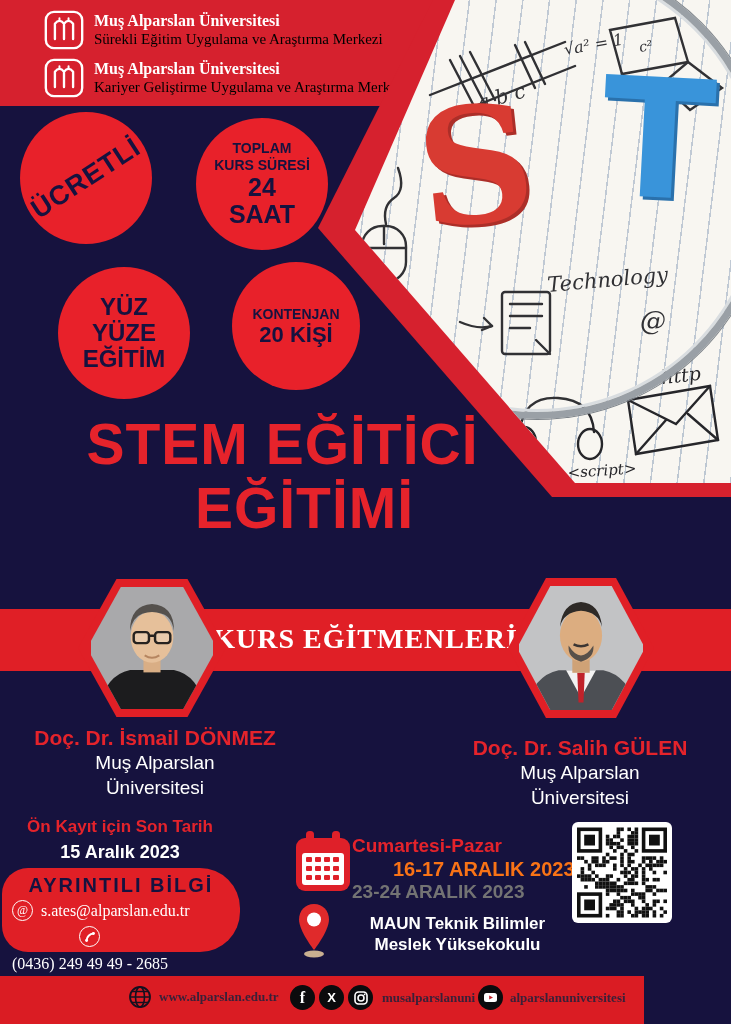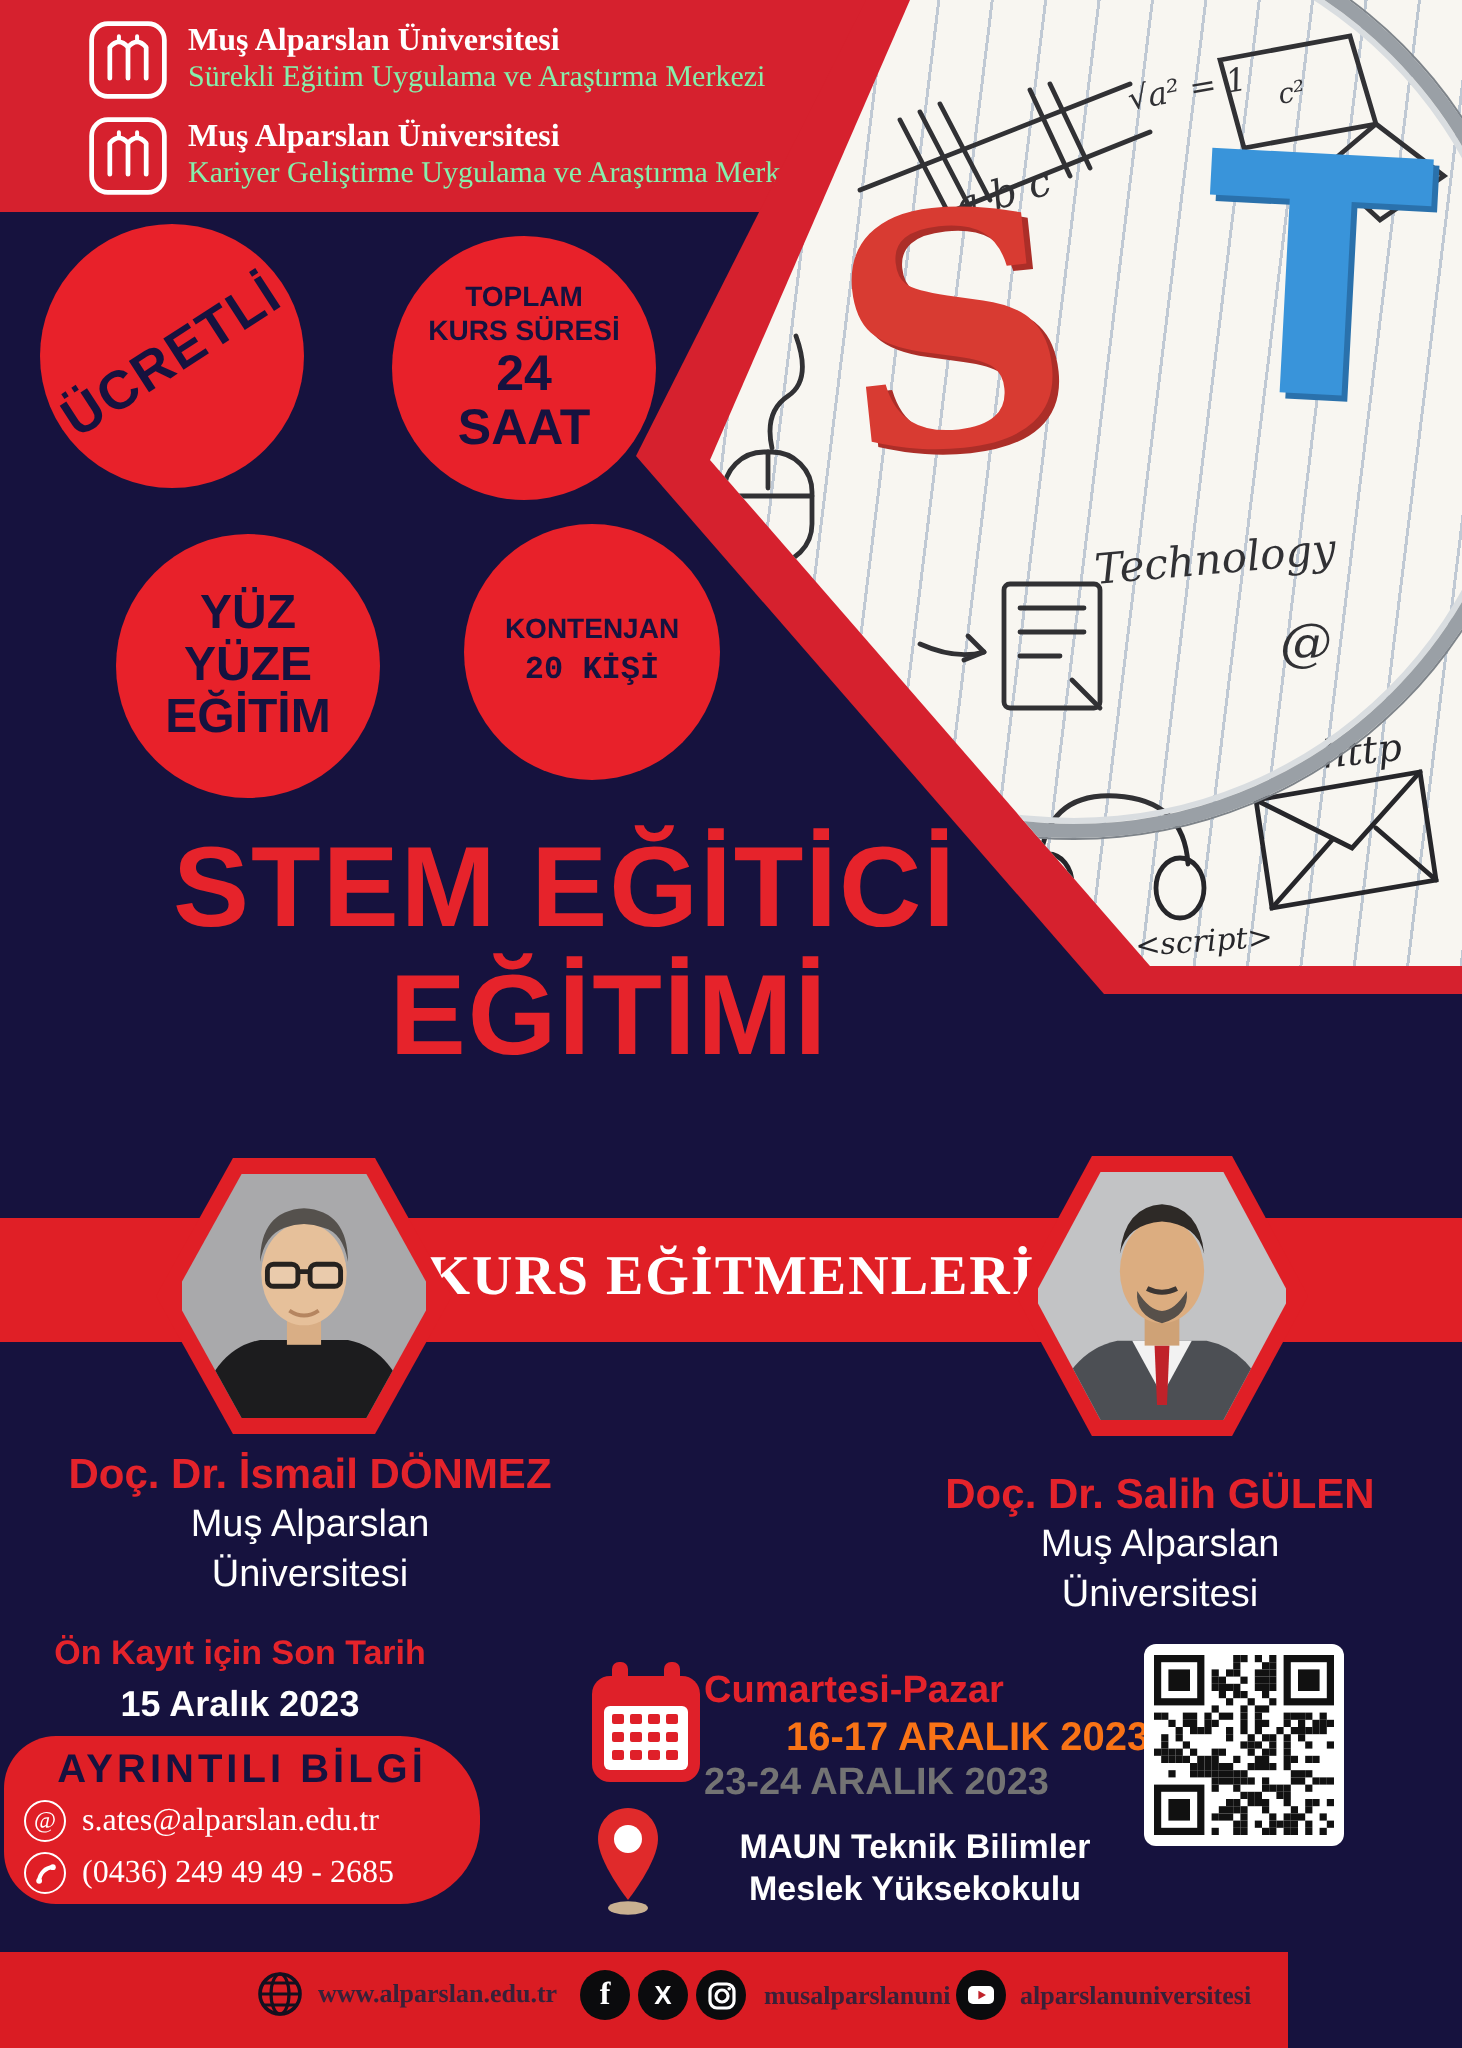--- a/index.html
+++ b/index.html
@@ -3,21 +3,21 @@
 <meta charset="utf-8">
 <style>
   html,body{margin:0;padding:0;background:#222;}
   .poster{position:relative;width:731px;height:1024px;background:#16123e;overflow:hidden;
           font-family:"Liberation Sans",sans-serif;}
   
   .header-band{position:absolute;left:0;top:0;width:731px;height:106px;background:#d6212e;z-index:1;}
   .org-row{position:absolute;left:44px;display:flex;align-items:center;gap:10px;}
   .org-row .logo{width:40px;height:40px;flex:0 0 40px;}
   .org-title{font-family:"Liberation Serif",serif;font-weight:bold;color:#fff;font-size:16px;line-height:18px;}
-  .org-sub{font-family:"Liberation Serif",serif;color:#86efac;font-size:15px;line-height:18px;}
+  .org-sub{font-family:"Liberation Serif",serif;color:#000000;font-size:15px;line-height:18px;}
   
   .photo-outer{position:absolute;left:310px;top:0;width:421px;height:497px;background:#d6212e;z-index:2;
     -webkit-clip-path:polygon(8px 228px,123px 0,421px 0,421px 497px,242px 497px);
     clip-path:polygon(8px 228px,123px 0,421px 0,421px 497px,242px 497px);}
   .photo-inner{position:absolute;left:0;top:0;width:421px;height:497px;overflow:hidden;
     background:repeating-linear-gradient(97deg,#f8f6f1 0px,#f8f6f1 25px,#bdc7d2 25px,#bdc7d2 26.5px);
     -webkit-clip-path:polygon(45px 230px,145px 0,421px 0,421px 483px,265px 483px);
     clip-path:polygon(45px 230px,145px 0,421px 0,421px 483px,265px 483px);}
   .letter-s{position:absolute;left:108px;top:86px;font-family:"DejaVu Serif",serif;font-weight:bold;
             font-size:160px;line-height:160px;color:#d63128;transform:rotate(-6deg);
@@ -35,21 +35,21 @@
           display:flex;flex-direction:column;align-items:center;justify-content:center;
           text-align:center;font-weight:800;}
   .c-paid{left:20px;top:112px;width:132px;height:132px;}
   .c-paid span{transform:rotate(-33deg);font-size:27px;letter-spacing:1px;}
   .c-dur{left:196px;top:118px;width:132px;height:132px;}
   .c-dur .s1{font-size:14px;line-height:17px;}
   .c-dur .s2{font-size:25px;line-height:27px;}
   .c-fmt{left:58px;top:267px;width:132px;height:132px;font-size:24px;line-height:26px;}
   .c-quota{left:232px;top:262px;width:128px;height:128px;}
   .c-quota .s1{font-size:14px;line-height:18px;}
-  .c-quota .s2{font-size:16px;line-height:24px;font-family:Liberation Mono, monospace;}
+  .c-quota .s2{font-size:22px;line-height:24px;}
   
   .main-title{position:absolute;left:0;top:412px;width:565px;text-align:center;color:#e6232b;
               font-weight:800;z-index:3;letter-spacing:1px;}
   .main-title .t1{font-size:57px;line-height:64px;}
   .main-title .t2{font-size:57px;line-height:64px;padding-left:44px;}
   
   .inst-band{position:absolute;left:0;top:609px;width:731px;height:62px;background:#e01f26;z-index:2;}
   .inst-band .band-label{position:absolute;left:0;top:14px;width:731px;text-align:center;color:#fff;
         font-family:"Liberation Serif",serif;font-weight:bold;font-size:28px;letter-spacing:1px;}
   .hex{position:absolute;z-index:3;
@@ -246,21 +246,21 @@
 
   <div class="deadline-label">Ön Kayıt için Son Tarih</div>
   <div class="deadline-date">15 Aralık 2023</div>
 
   <div class="info-box">
     <div class="info-title">AYRINTILI BİLGİ</div>
     <div class="info-row" style="top:32px;">
       <span class="ic-circle">@</span>
       <span>s.ates@alparslan.edu.tr</span>
     </div>
-    <div class="info-row" style="top:58px;">
+    <div class="info-row" style="top:58px;flex-direction:column;">
       <span class="ic-circle">
         <svg width="12" height="12" viewBox="0 0 14 14">
             <path d="M3 11 a8.5 8.5 0 0 1 8 -8" fill="none" stroke="#fff" stroke-width="2.4" stroke-linecap="round"></path>
             <circle cx="3" cy="11" r="1.7" fill="#fff"></circle>
             <circle cx="11" cy="3" r="1.7" fill="#fff"></circle>
           </svg>
       </span>
       <span>(0436) 249 49 49 - 2685</span>
     </div>
   </div>

